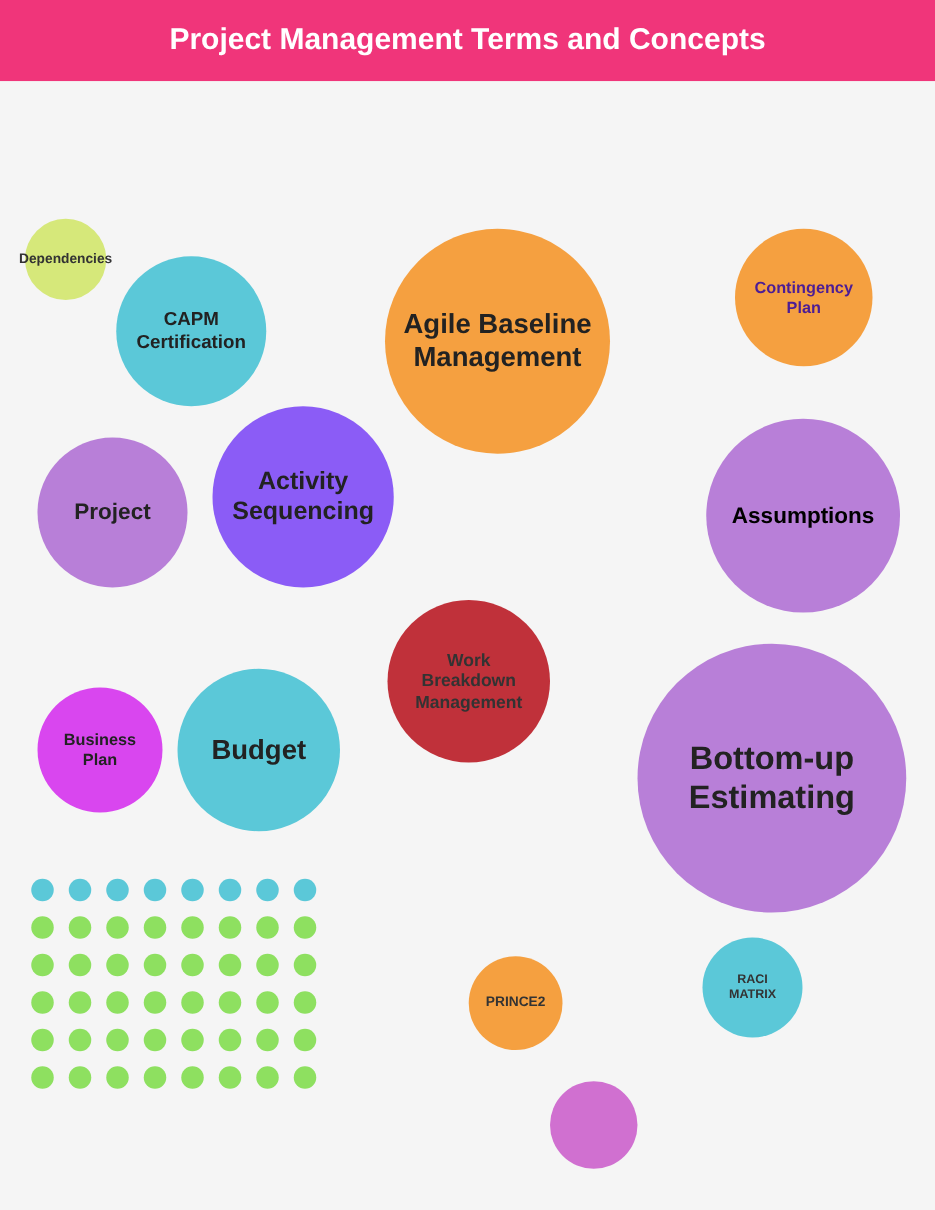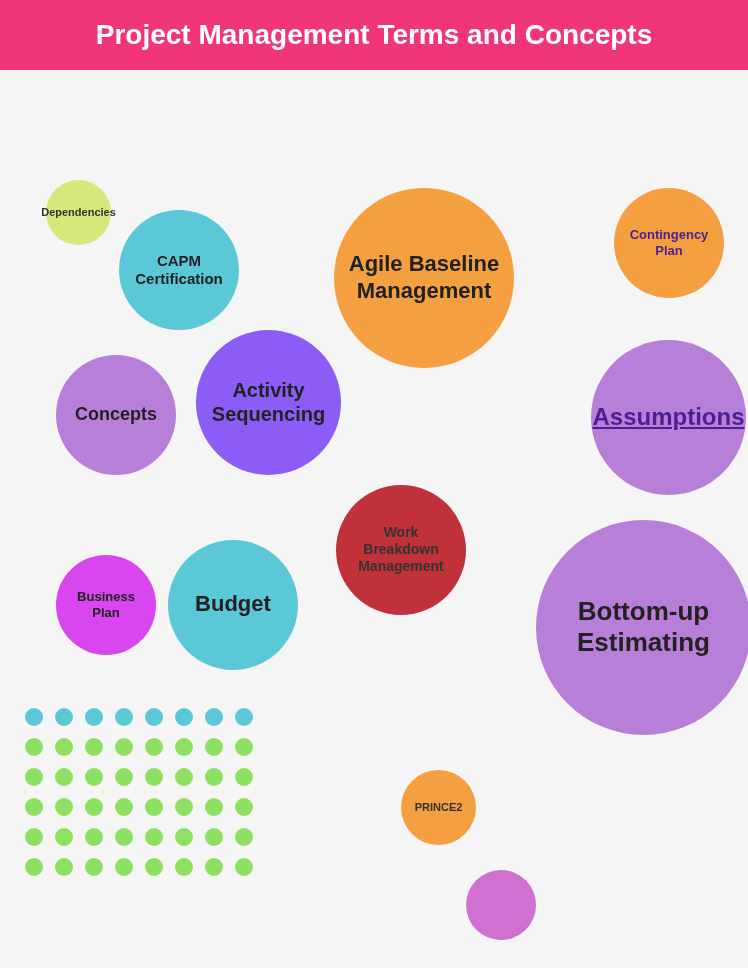--- a/index.html
+++ b/index.html
@@ -12,39 +12,38 @@
       position: relative;
     }
     .header {
       background: #f0357a;
       width: 100%;
       padding: 18px 20px;
       text-align: center;
     }
     .header h1 {
       color: white;
-      font-size: 28px;
+      font-size: 24px;
       font-weight: bold;
       line-height: 1.2;
     }
     .canvas {
       position: relative;
       width: 748px;
       height: 860px;
       background: #f5f5f5;
     }
     .bubble {
       position: absolute;
       border-radius: 50%;
       display: flex;
       align-items: center;
       justify-content: center;
       text-align: center;
       font-weight: bold;
-      margin-left: 26px;
     }
     
     .dot-grid {
       position: absolute;
       bottom: 50px;
       left: 25px;
       display: grid;
       grid-template-columns: repeat(8, 22px);
       grid-template-rows: repeat(6, 22px);
       gap: 8px;
@@ -115,22 +114,23 @@
       <div class="dot green"></div>
       <div class="dot green"></div>
       <div class="dot green"></div>
       <div class="dot green"></div>
       <div class="dot green"></div>
     </div>
 <div class="bubble" style="left: 20px; top: 110px; width: 65px; height: 65px; background: rgb(214, 232, 122); font-size: 11px; color: rgb(51, 51, 51); padding: 8px; line-height: 1.2;">Dependencies</div>
     <div class="bubble" style="left: 93px; top: 140px; width: 120px; height: 120px; background: rgb(91, 200, 216); font-size: 15px; color: rgb(34, 34, 34); padding: 8px; line-height: 1.2;">CAPM Certification</div>
     <div class="bubble" style="left: 308px; top: 118px; width: 180px; height: 180px; background: rgb(245, 160, 64); font-size: 22px; color: rgb(34, 34, 34); padding: 8px; line-height: 1.2;">Agile Baseline Management</div>
     <div class="bubble" style="left: 588px; top: 118px; width: 110px; height: 110px; background: rgb(245, 160, 64); font-size: 13px; color: #4c1d95; padding: 8px; line-height: 1.2;">Contingency Plan</div>
-    <div class="bubble" style="left: 30px; top: 285px; width: 120px; height: 120px; background: rgb(184, 127, 216); font-size: 18px; color: rgb(34, 34, 34); padding: 8px; line-height: 1.2;">Concepts</div>
+    <div class="bubble" style="left: 30px; top: 285px; width: 120px; height: 120px; background: rgb(184, 127, 216); font-size: 18px; color: rgb(34, 34, 34); padding: 8px; line-height: 1.2;">Project</div>
     <div class="bubble" style="left: 170px; top: 260px; width: 145px; height: 145px; background: #8b5cf6; font-size: 20px; color: rgb(34, 34, 34); padding: 8px; line-height: 1.2;">Activity Sequencing</div>
-    <div class="bubble" style="left: 565px; top: 270px; width: 155px; height: 155px; background: rgb(184, 127, 216); font-size: 24px; color: #4c1d95; padding: 8px; line-height: 1.2; text-decoration: underline;">Assumptions</div>
+    <div class="bubble" style="left: 565px; top: 270px; width: 155px; height: 155px; background: rgb(184, 127, 216); font-size: 18px; color: #000000; padding: 8px; line-height: 1.2;">Assumptions</div>
     <div class="bubble" style="left: 310px; top: 415px; width: 130px; height: 130px; background: rgb(192, 49, 58); font-size: 14px; color: rgb(51, 51, 51); padding: 8px; line-height: 1.2;">Work Breakdown Management</div>
     <div class="bubble" style="left: 30px; top: 485px; width: 100px; height: 100px; background: #d946ef; font-size: 13px; color: rgb(34, 34, 34); padding: 8px; line-height: 1.2;">Business Plan</div>
     <div class="bubble" style="left: 142px; top: 470px; width: 130px; height: 130px; background: rgb(91, 200, 216); font-size: 22px; color: rgb(34, 34, 34); padding: 8px; line-height: 1.2;">Budget</div>
     <div class="bubble" style="left: 510px; top: 450px; width: 215px; height: 215px; background: rgb(184, 127, 216); font-size: 26px; color: rgb(34, 34, 34); padding: 8px; line-height: 1.2;">Bottom-up Estimating</div>
     <div class="bubble" style="left: 375px; top: 700px; width: 75px; height: 75px; background: rgb(245, 160, 64); font-size: 11px; color: rgb(51, 51, 51); padding: 8px; line-height: 1.2;">PRINCE2</div>
+    <div class="bubble" style="left: 562px; top: 685px; width: 80px; height: 80px; background: rgb(91, 200, 216); font-size: 10px; color: rgb(51, 51, 51); padding: 8px; line-height: 1.2;">RACI MATRIX</div>
     <div class="bubble" style="left: 440px; top: 800px; width: 70px; height: 70px; background: rgb(208, 112, 208); font-size: 12px; color: rgb(34, 34, 34); padding: 8px; line-height: 1.2;"></div>
   </div>
 
 </body></html>

